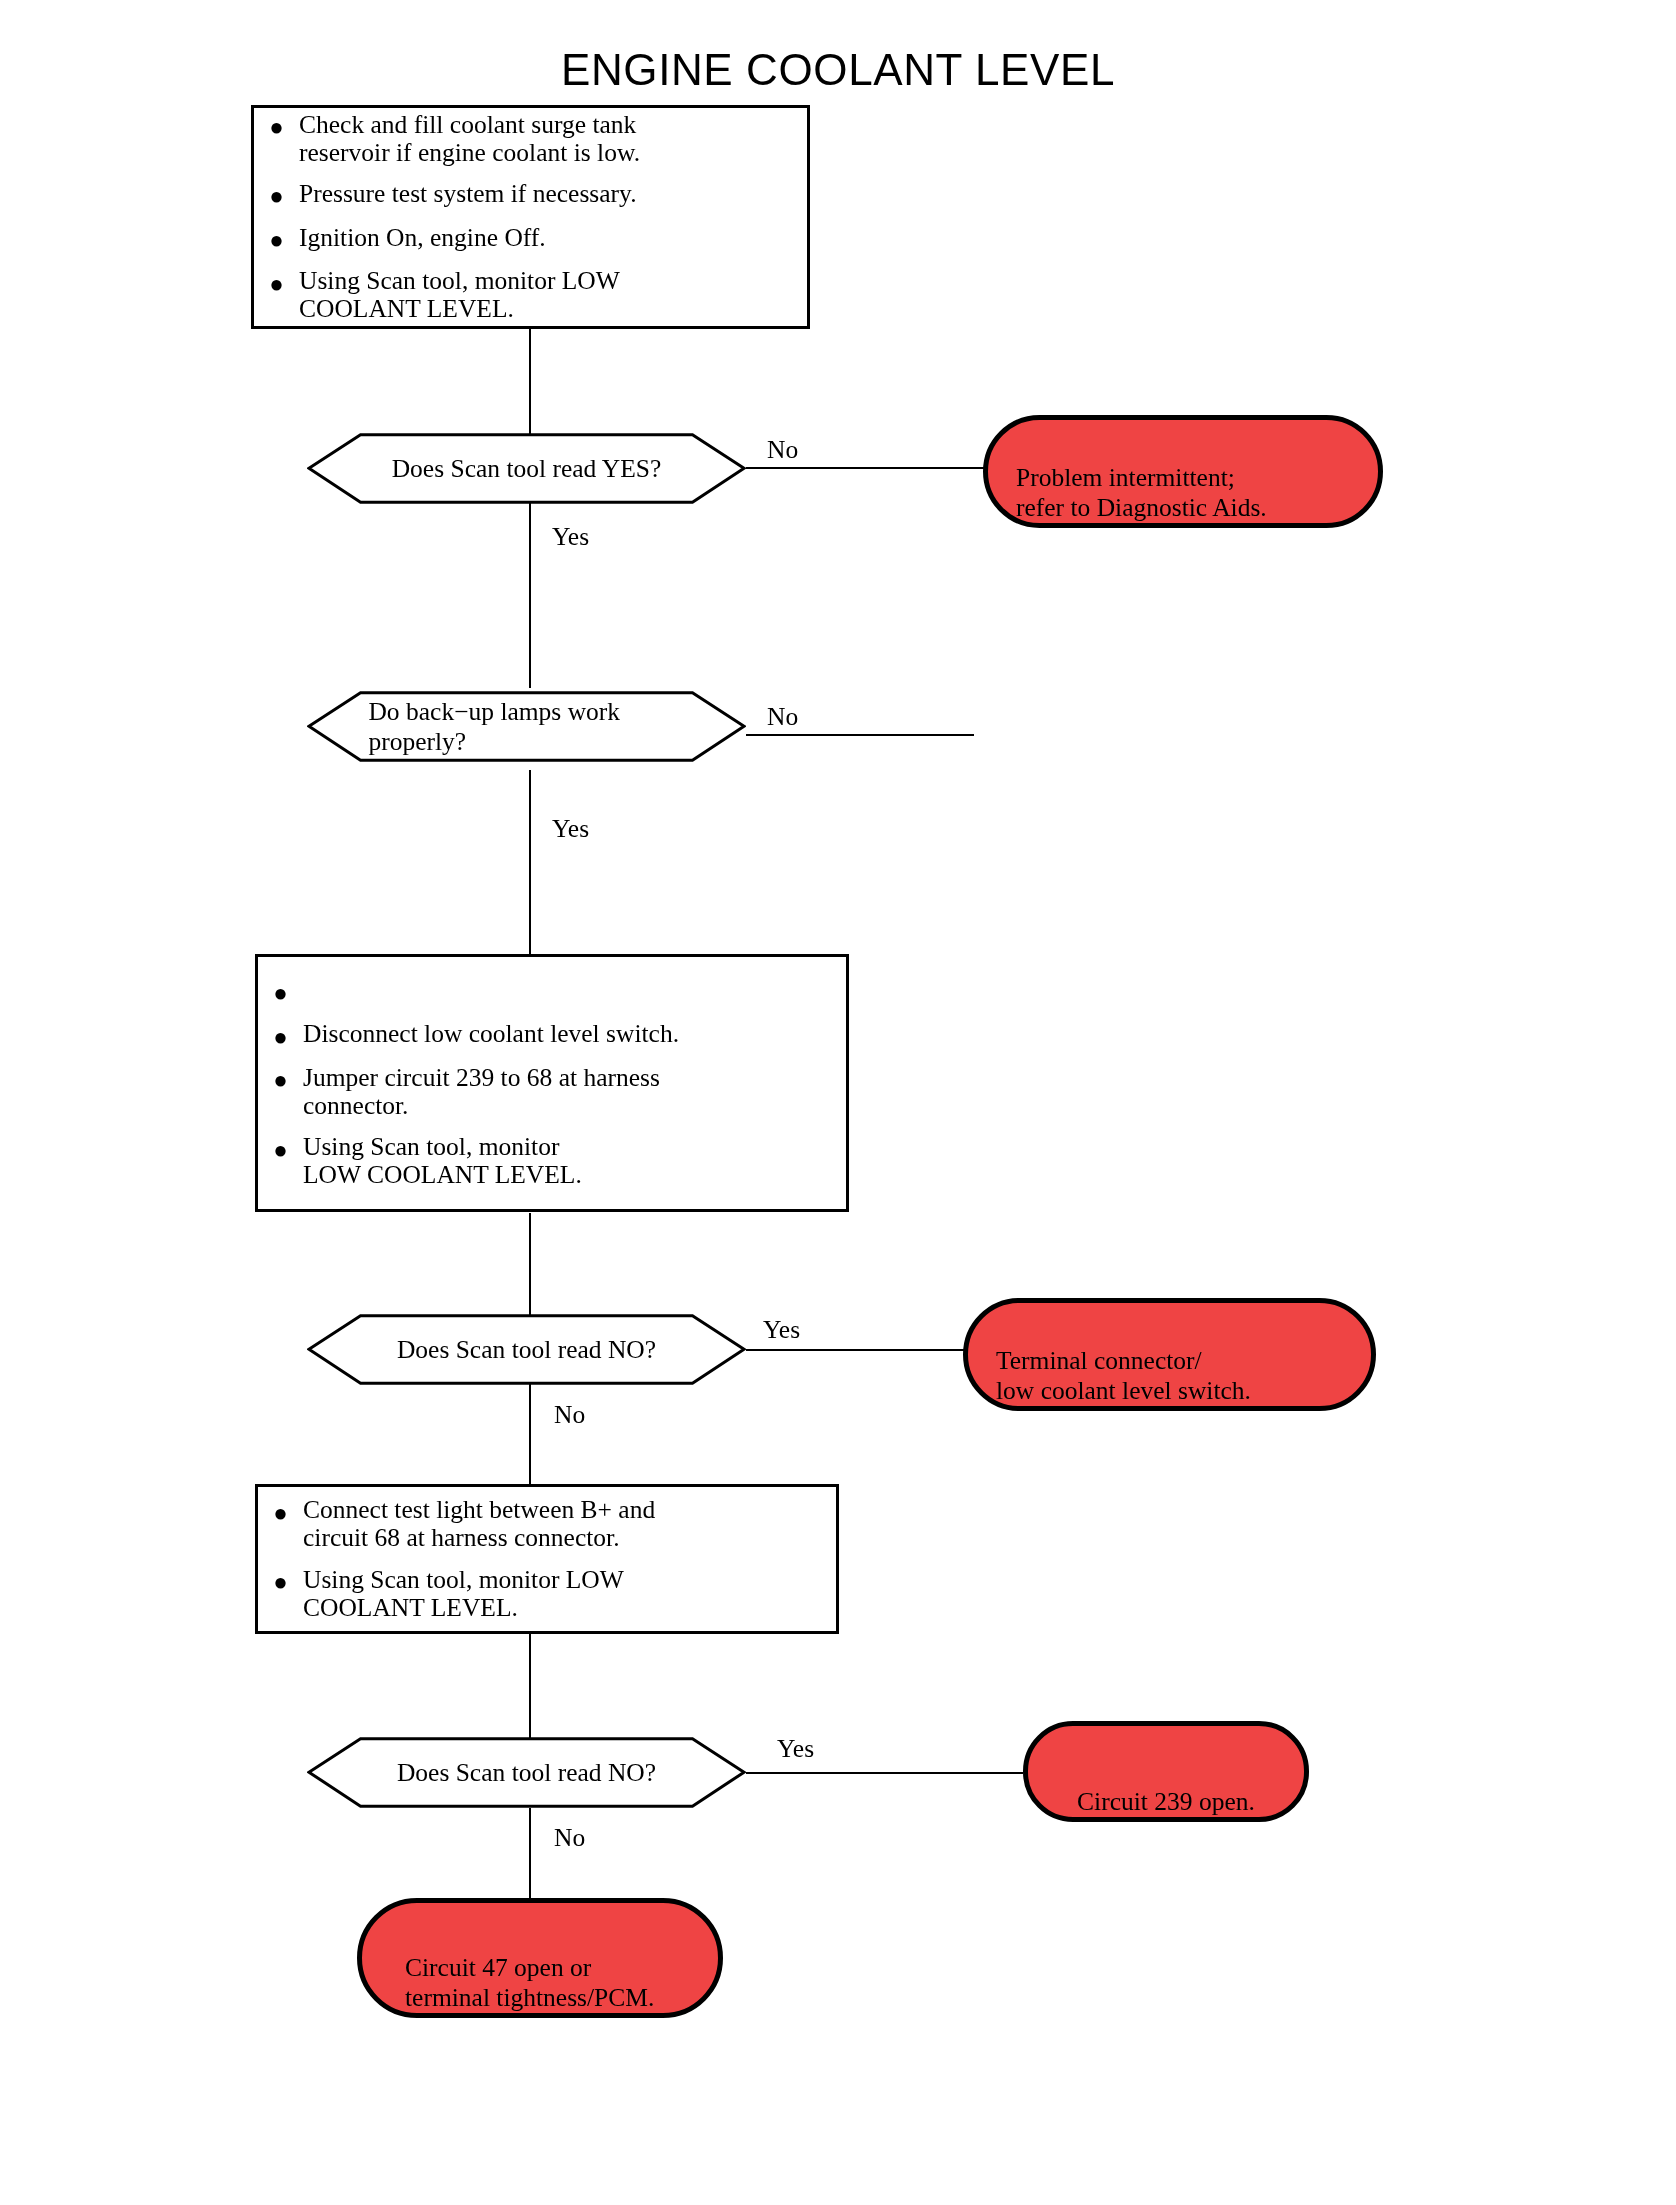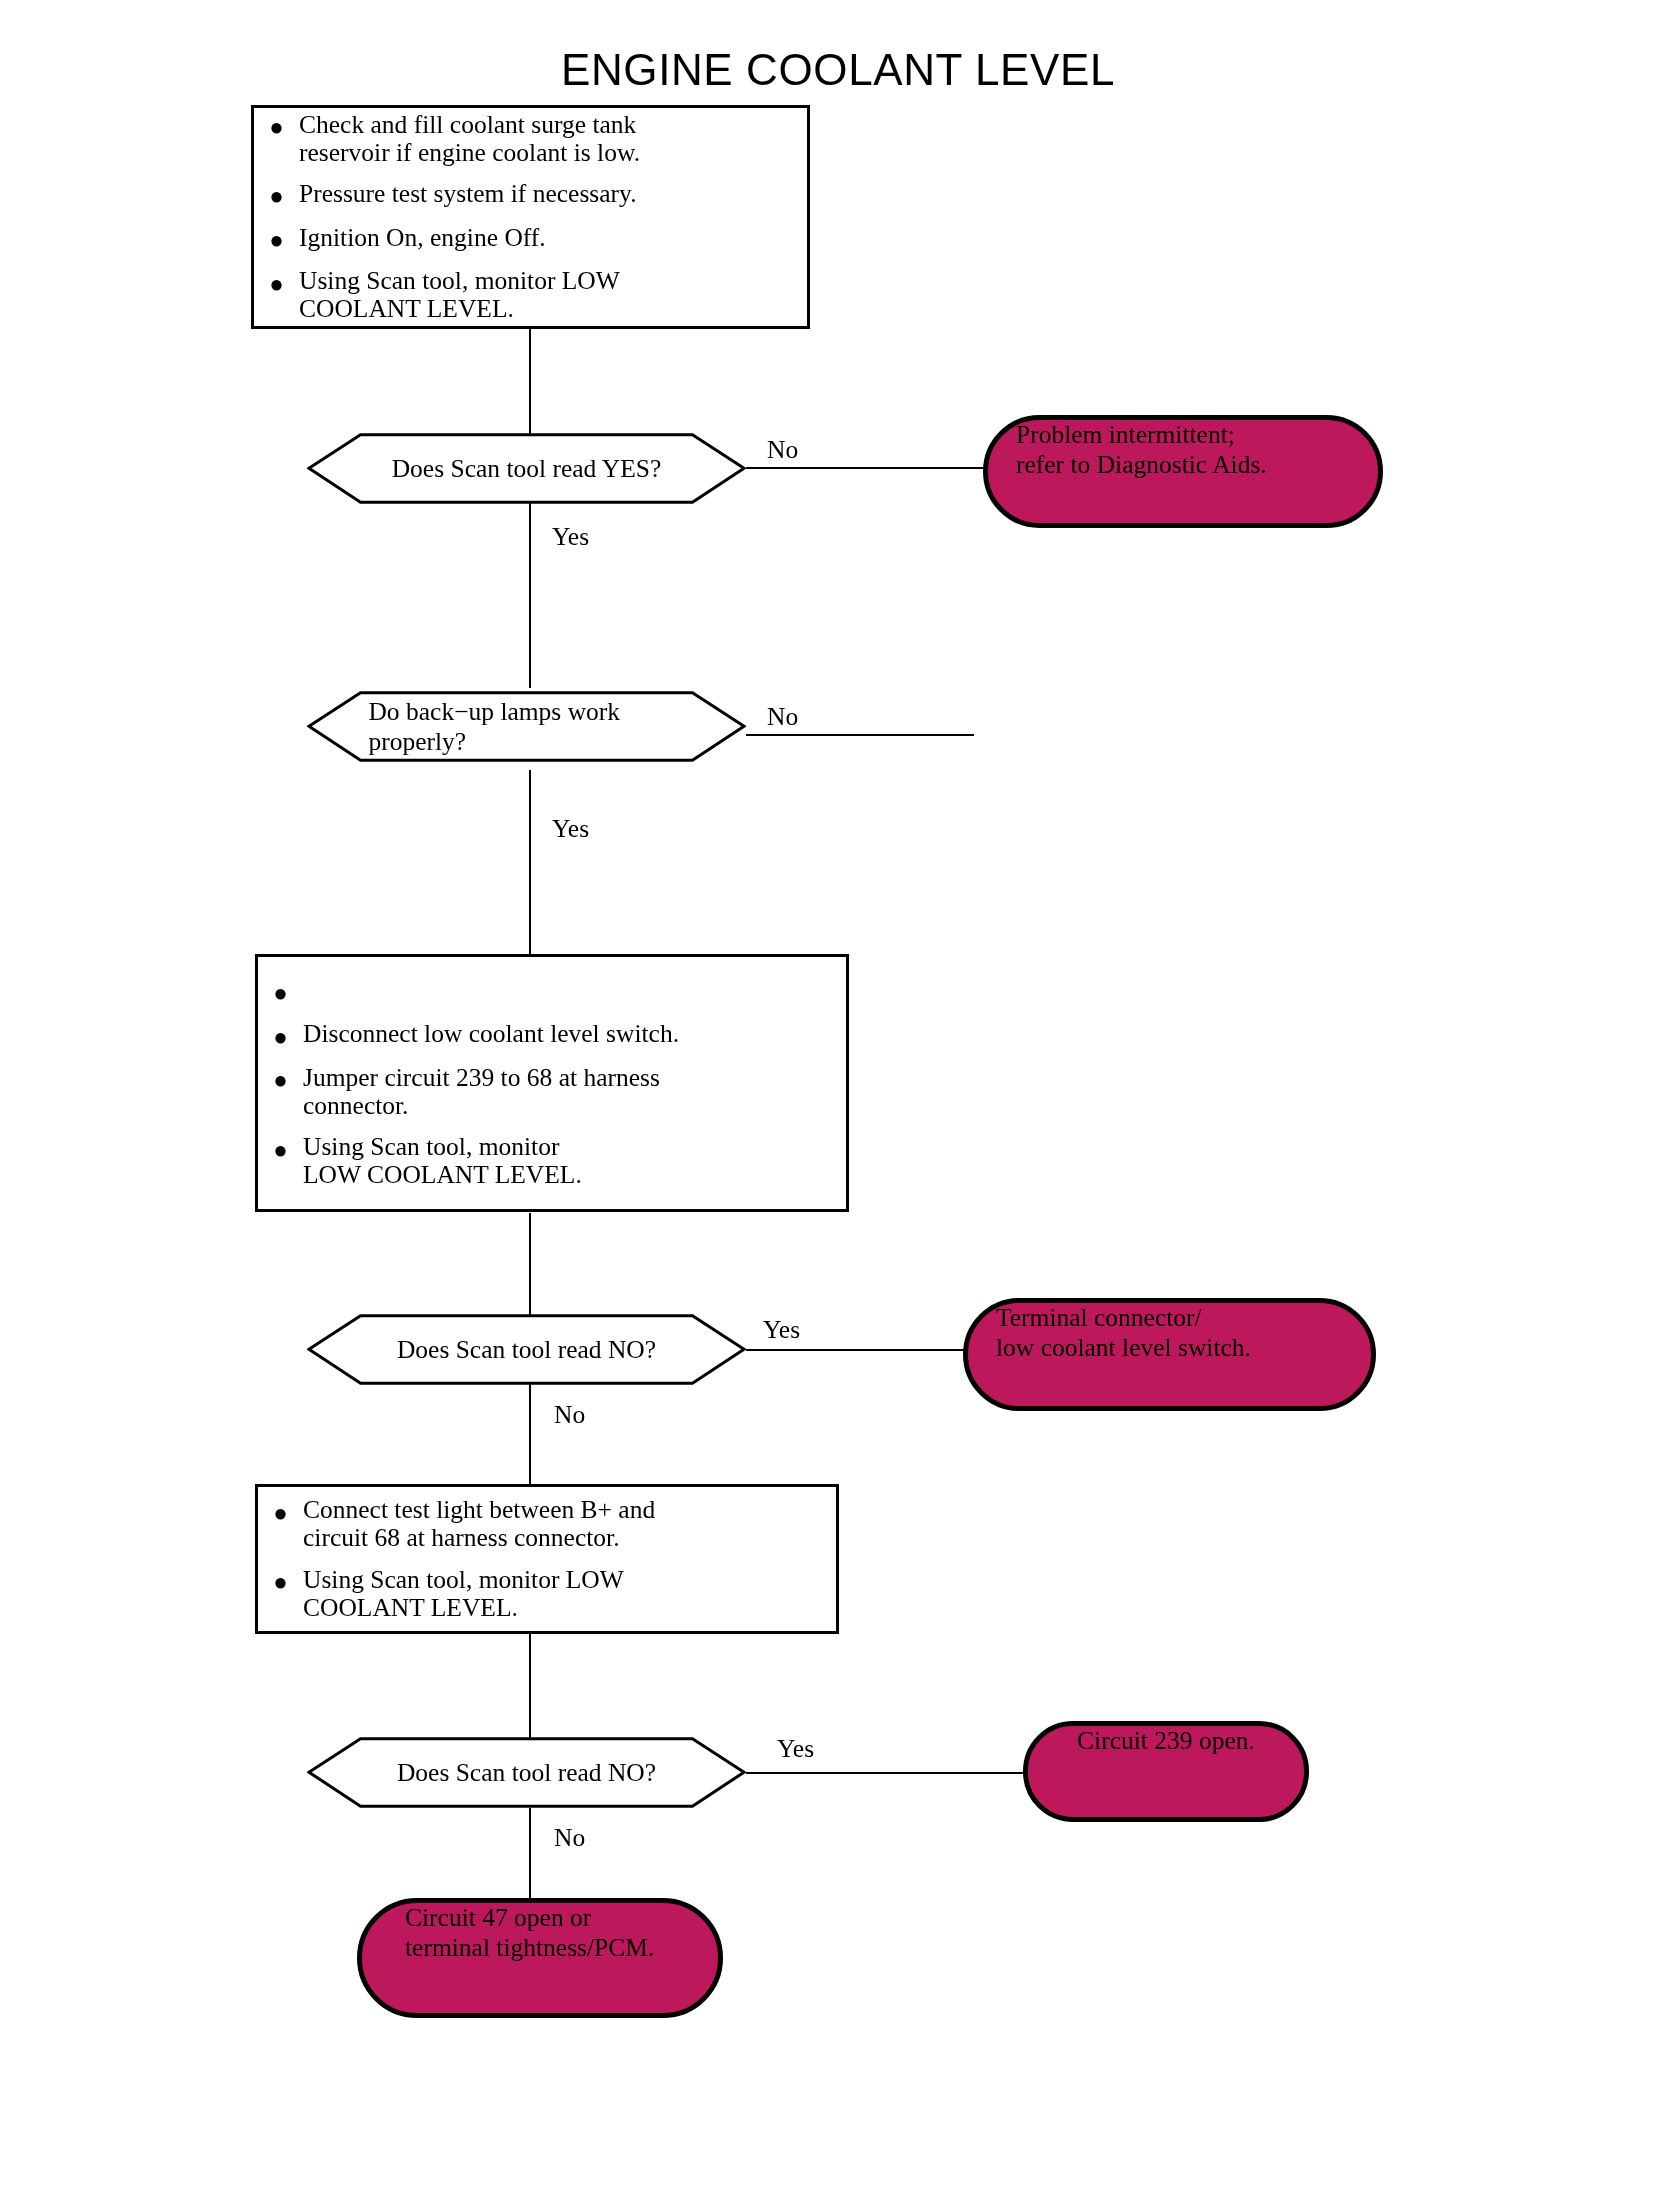--- a/index.html
+++ b/index.html
@@ -102,23 +102,23 @@
     justify-content: flex-start;
     font-size: 25.5px;
     line-height: 30px;
     white-space: pre-line;
   }
   .decision.one-line .dec-label { justify-content: center; }
 
   
   .terminator {
     border: 5.5px solid #000;
-    background: #be185d;
+    background: #ef4444;
     display: flex;
-    align-items: flex-start;
+    align-items: flex-end;
     box-sizing: border-box;
   }
   .term-text {
     font-size: 25.5px;
     line-height: 30px;
     white-space: pre-line;
     padding-left: 28px;
     padding-right: 16px;
   }
   .term-text.centered {

